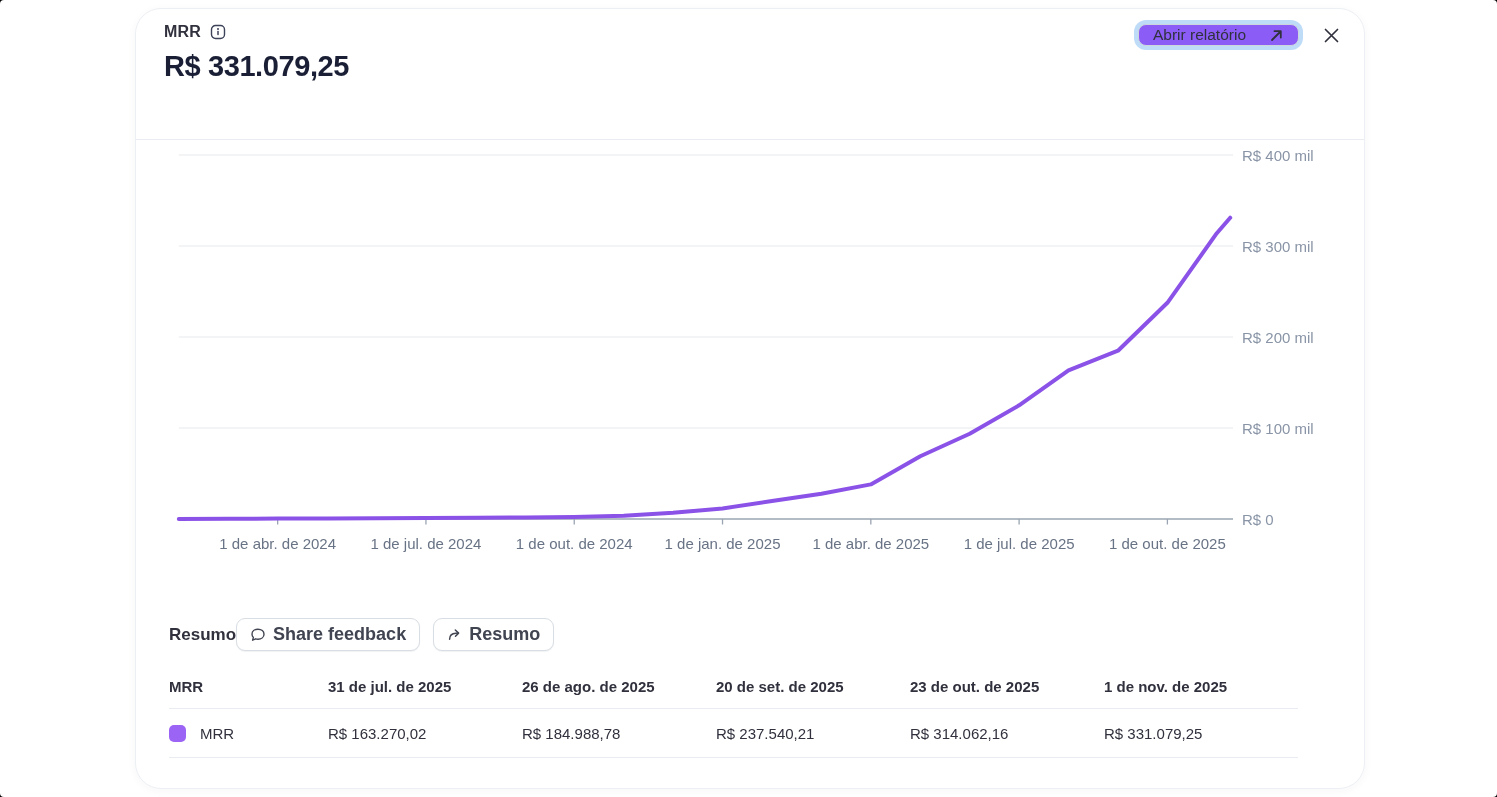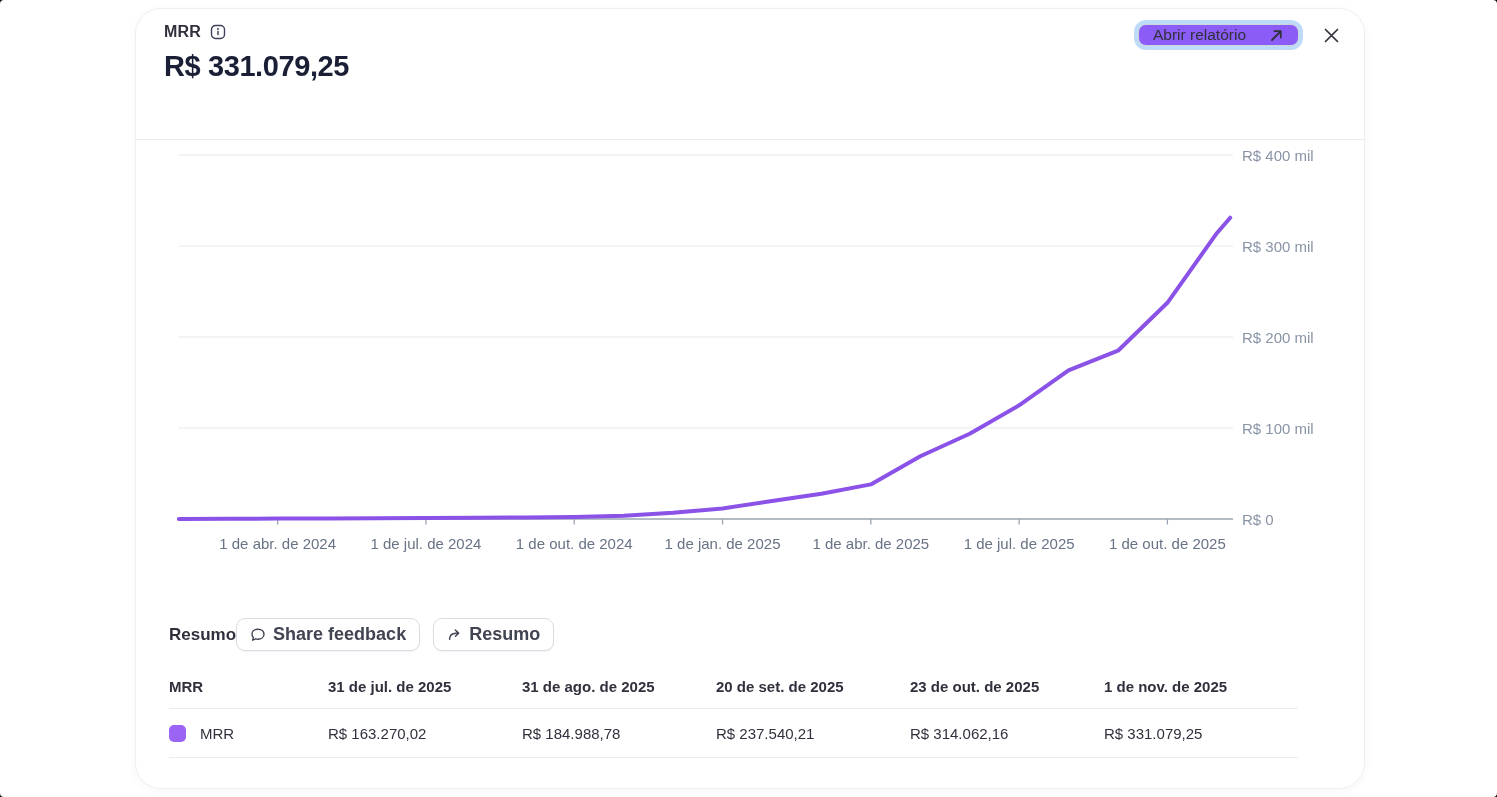--- a/index.html
+++ b/index.html
@@ -136,21 +136,21 @@
             </span>
             <span>Resumo</span>
           </button>
         </div>
       </div>
 
       <div class="summary-table">
         <div class="t-row t-head">
           <div class="t-cell first">MRR</div>
           <div class="t-cell">31 de jul. de 2025</div>
-          <div class="t-cell">31 de ago. de 2025</div>
+          <div class="t-cell">26 de ago. de 2025</div>
           <div class="t-cell">20 de set. de 2025</div>
           <div class="t-cell">23 de out. de 2025</div>
           <div class="t-cell">1 de nov. de 2025</div>
         </div>
         <div class="t-row t-body">
           <div class="t-cell first">
             <span class="swatch" id="row-swatch" style="background: rgb(156, 100, 244);"></span>
             <span>MRR</span>
           </div>
           <div class="t-cell">R$ 163.270,02</div>

